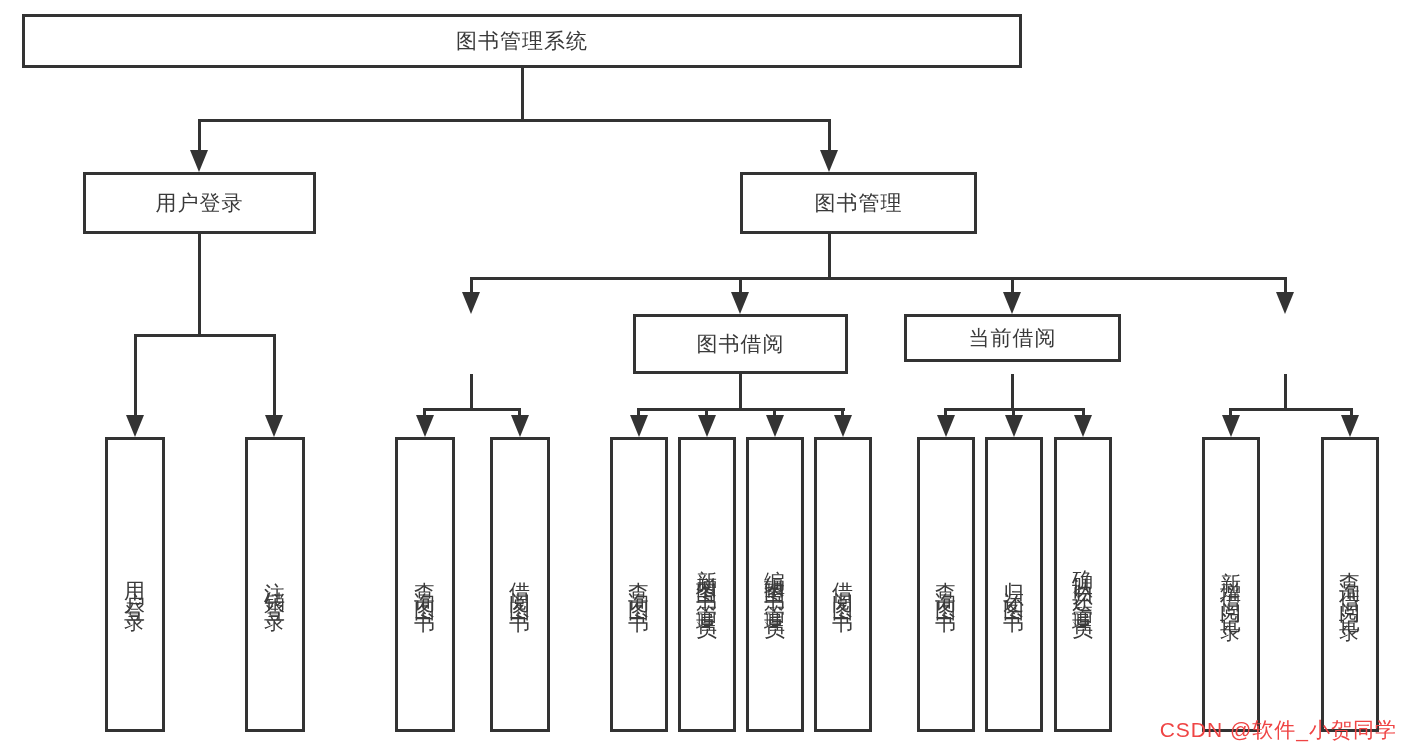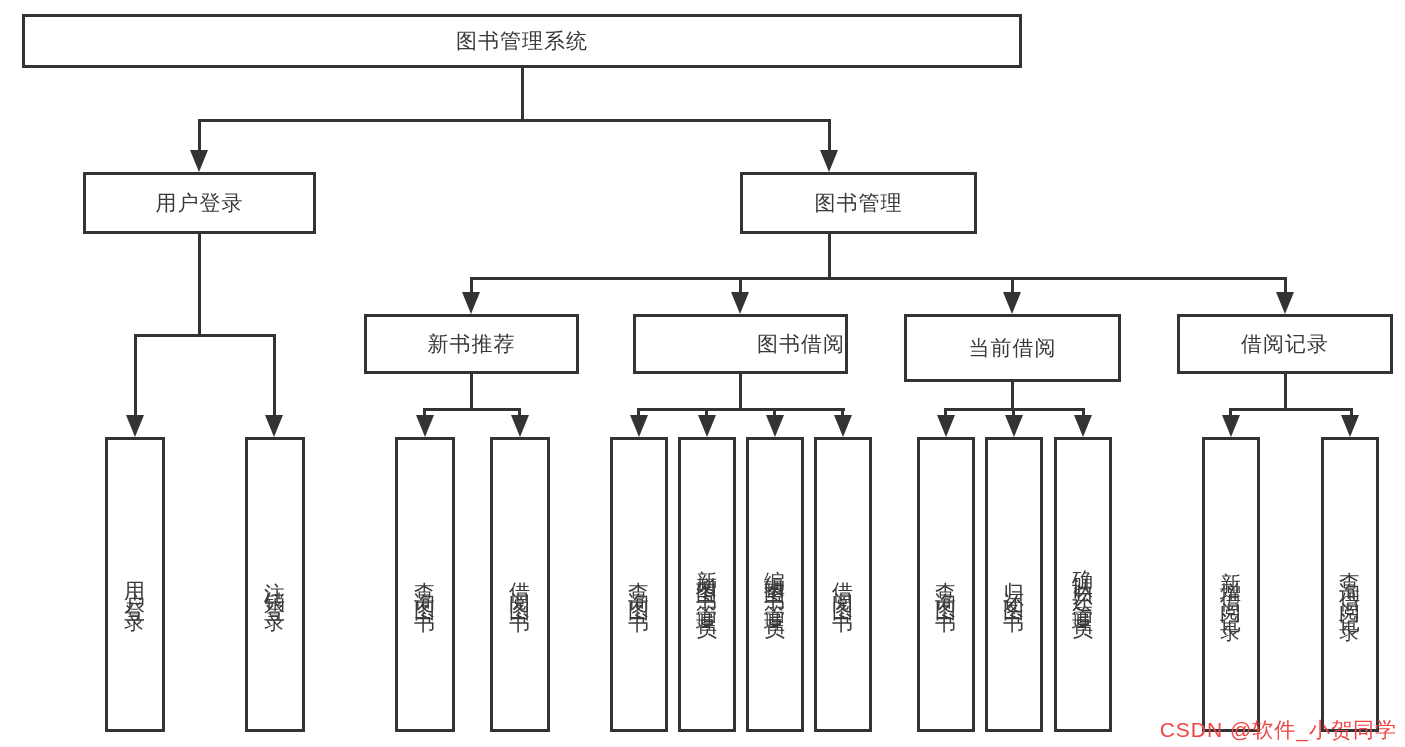--- a/index.html
+++ b/index.html
@@ -63,31 +63,25 @@
   <div class="line" style="left:470px;top:277px;width:817px;height:3px;"></div>
   <div class="line" style="left:470px;top:277px;width:3px;height:17px;"></div>
   <div class="arrow" style="left:462px;top:292px;"></div>
   <div class="line" style="left:739px;top:277px;width:3px;height:17px;"></div>
   <div class="arrow" style="left:731px;top:292px;"></div>
   <div class="line" style="left:1011px;top:277px;width:3px;height:17px;"></div>
   <div class="arrow" style="left:1003px;top:292px;"></div>
   <div class="line" style="left:1284px;top:277px;width:3px;height:17px;"></div>
   <div class="arrow" style="left:1276px;top:292px;"></div>
 
-  <div class="box" style="left:364px;top:314px;width:215px;height:60px;">
-    <span class="hlabel">新书推荐</span>
-  </div>
-  <div class="box" style="left:633px;top:314px;width:215px;height:60px;justify-content:flex-end;">
+  <div class="box" style="left:633px;top:314px;width:215px;height:60px;">
     <span class="hlabel">图书借阅</span>
   </div>
-  <div class="box" style="left:904px;top:314px;width:217px;height:68px;">
+  <div class="box" style="left:904px;top:314px;width:217px;height:48px;">
     <span class="hlabel">当前借阅</span>
-  </div>
-  <div class="box" style="left:1177px;top:314px;width:216px;height:60px;">
-    <span class="hlabel">借阅记录</span>
   </div>
 
   <div class="line" style="left:470px;top:374px;width:3px;height:36px;"></div>
   <div class="line" style="left:423px;top:408px;width:98px;height:3px;"></div>
   <div class="line" style="left:423px;top:408px;width:3px;height:9px;"></div>
   <div class="arrow" style="left:416px;top:415px;"></div>
   <div class="line" style="left:518px;top:408px;width:3px;height:9px;"></div>
   <div class="arrow" style="left:511px;top:415px;"></div>
 
   <div class="line" style="left:739px;top:374px;width:3px;height:36px;"></div>

